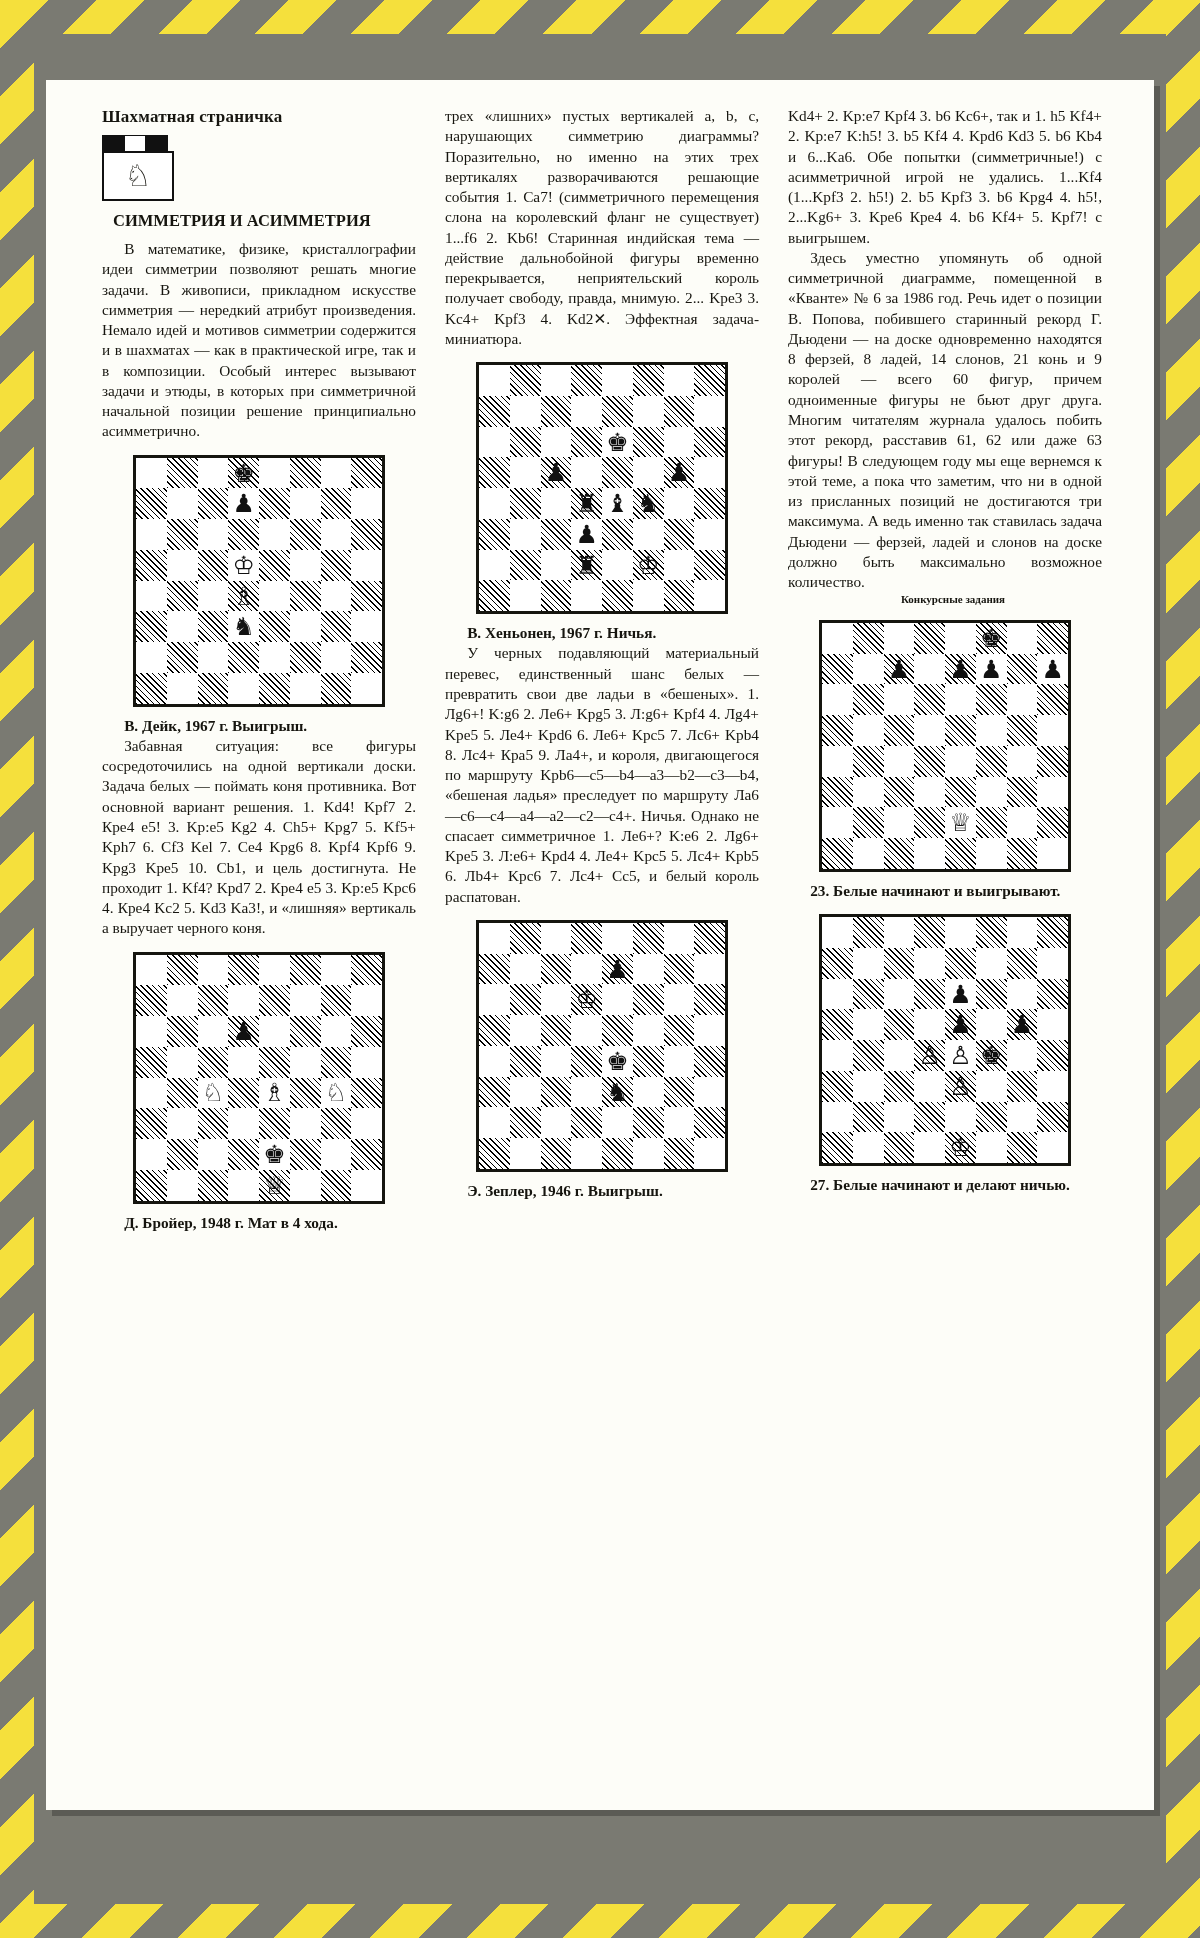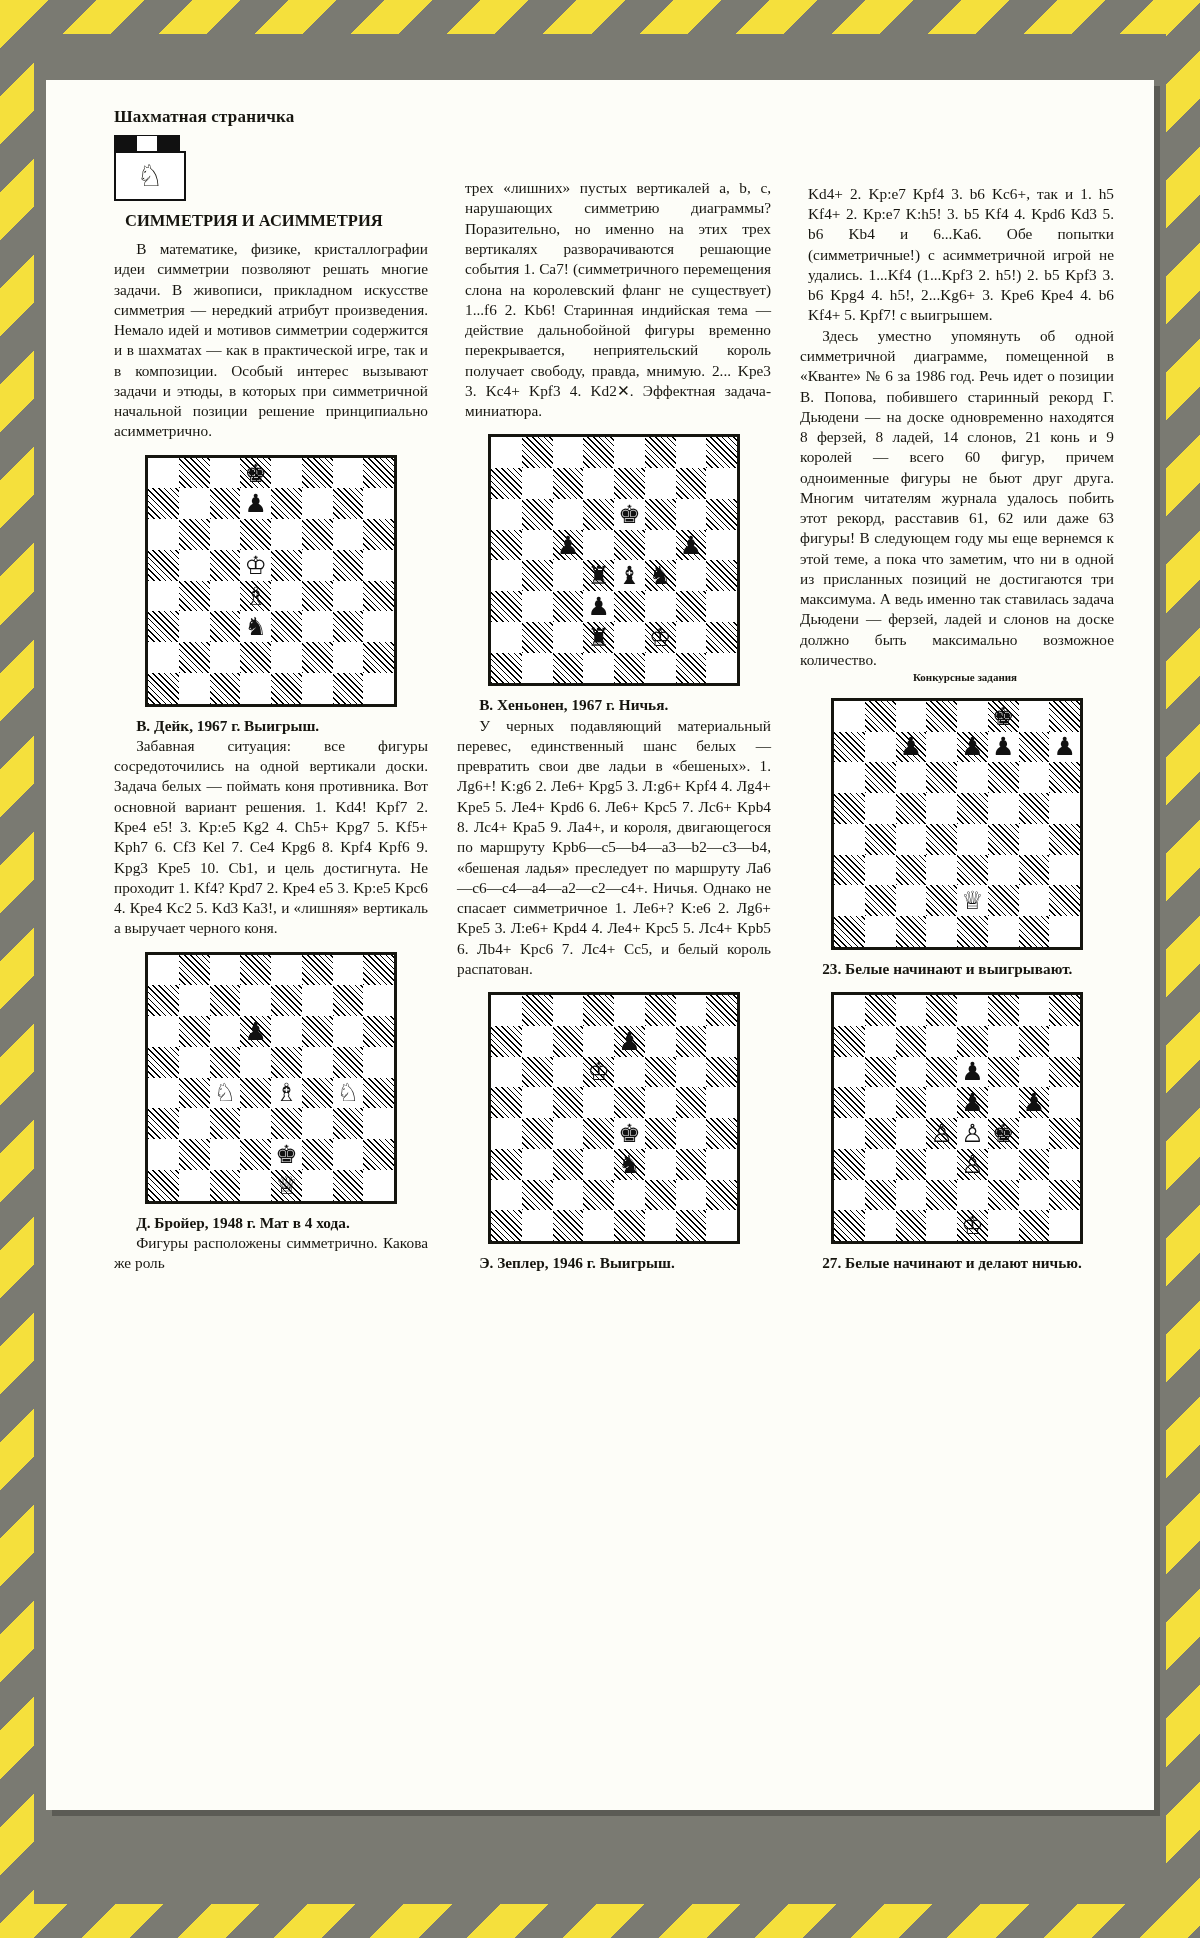--- a/index.html
+++ b/index.html
@@ -36,40 +36,39 @@
     left: 46px;
     top: 80px;
     width: 1108px;
     height: 1730px;
     background: #fdfdf8;
     box-shadow: 6px 6px 0 rgba(0,0,0,0.25);
   }
 
   .columns {
     position: absolute;
-    left: 68px;
+    left: 56px;
     top: 26px;
     width: 1000px;
     display: flex;
     gap: 29px;
-    align-items: flex-end;
   }
   .col {
     width: 314px;
     font-size: 15.3px;
     line-height: 1.325;
     text-align: justify;
     color: #16150f;
   }
   .col p {
     margin: 0 0 0 0;
     text-indent: 1.45em;
     hyphens: auto;
   }
-  .col p.noindent { text-indent: 0; margin-left: 8px; }
+  .col p.noindent { text-indent: 0; }
 
   h1.section-title {
     font-size: 17px;
     font-weight: bold;
     margin: 0 0 6px 0;
     letter-spacing: 0.2px;
   }
   h2.article-title {
     font-size: 16.5px;
     font-weight: bold;
@@ -349,21 +348,20 @@
             <div class="sqr dark">
               <span>♕</span>
             </div>
             <div class="sqr"></div>
             <div class="sqr dark"></div>
             <div class="sqr"></div>
           </div>
       </div>
       <p class="cap">Д. Бройер, 1948 г. Мат в 4 хода.</p>
 
-      <p>Фигуры расположены симметрично. Какова же роль</p>
     </div>
 
     <div class="col">
       <p class="noindent">трех «лишних» пустых вертикалей a, b, c, нарушающих симметрию диаграммы? Поразительно, но именно на этих трех вертикалях разворачиваются решающие события 1. Ca7! (симметричного перемещения слона на королевский фланг не существует) 1...f6 2. Kb6! Старинная индийская тема — действие дальнобойной фигуры временно перекрывается, неприятельский король получает свободу, правда, мнимую. 2... Kpe3 3. Kc4+ Kpf3 4. Kd2✕. Эффектная задача-миниатюра.</p>
 
       <div class="diagram-wrap">
         <div class="board">
             <div class="sqr"></div>
             <div class="sqr dark"></div>
             <div class="sqr"></div>

